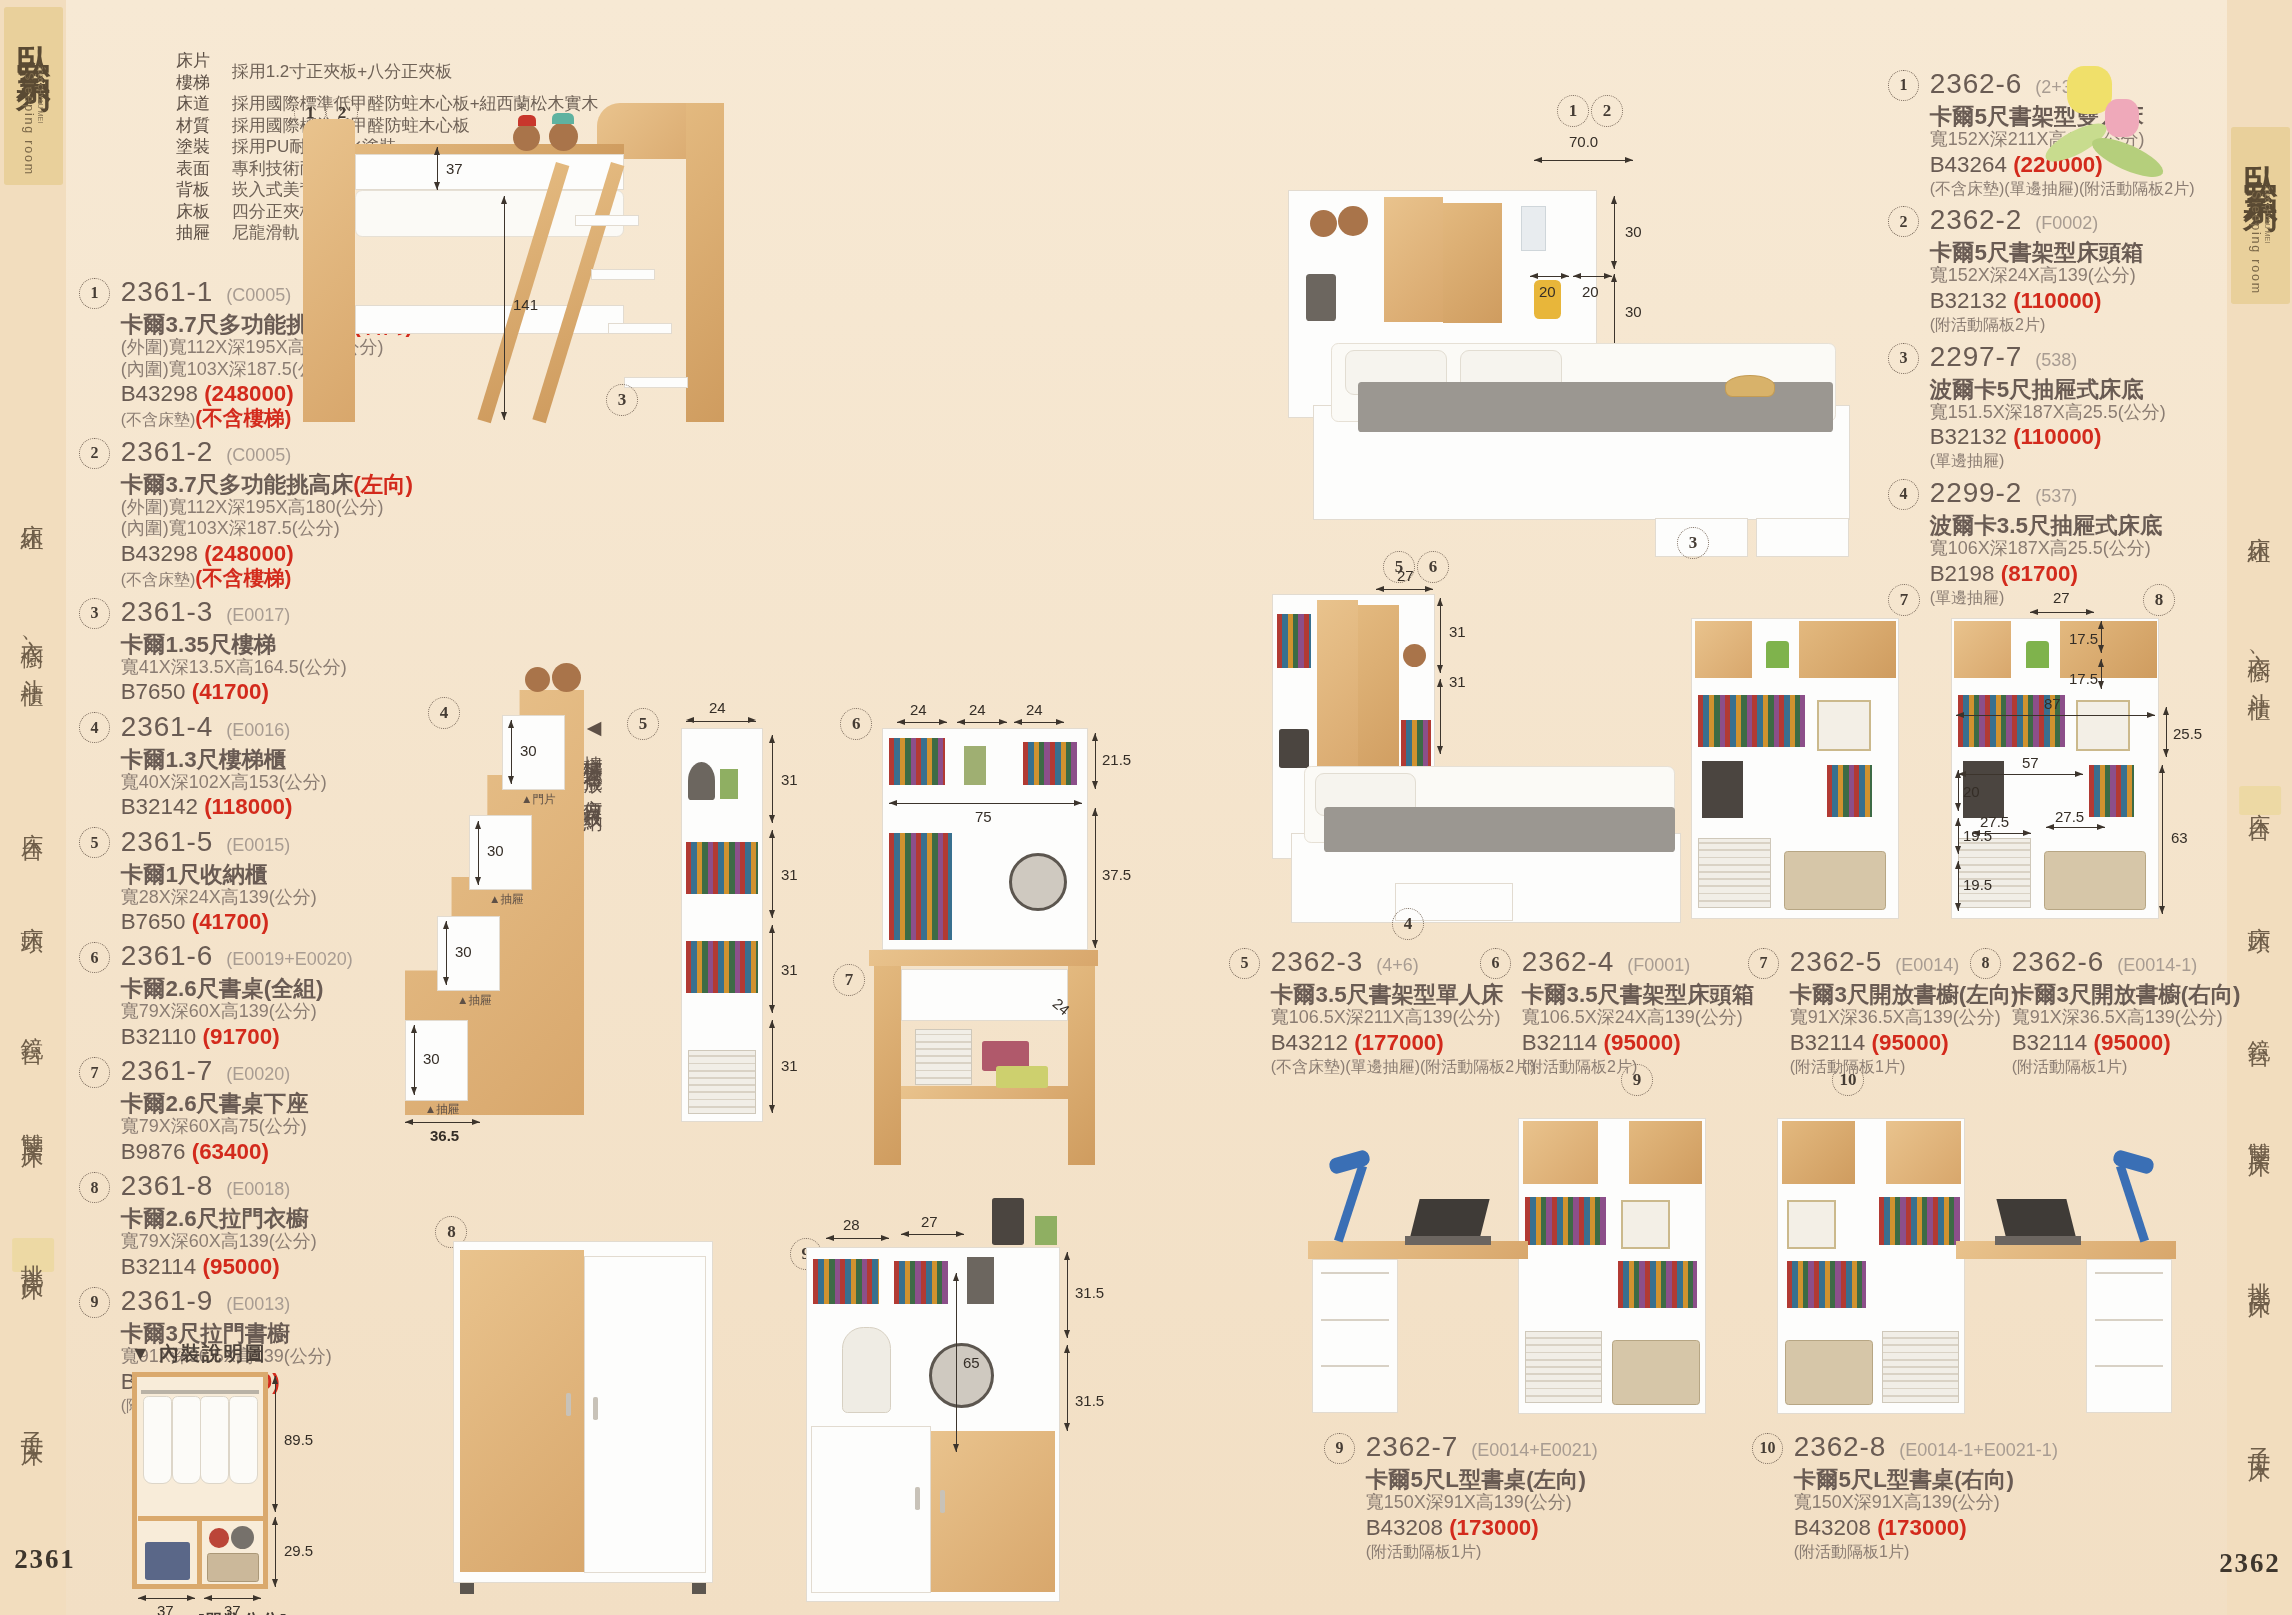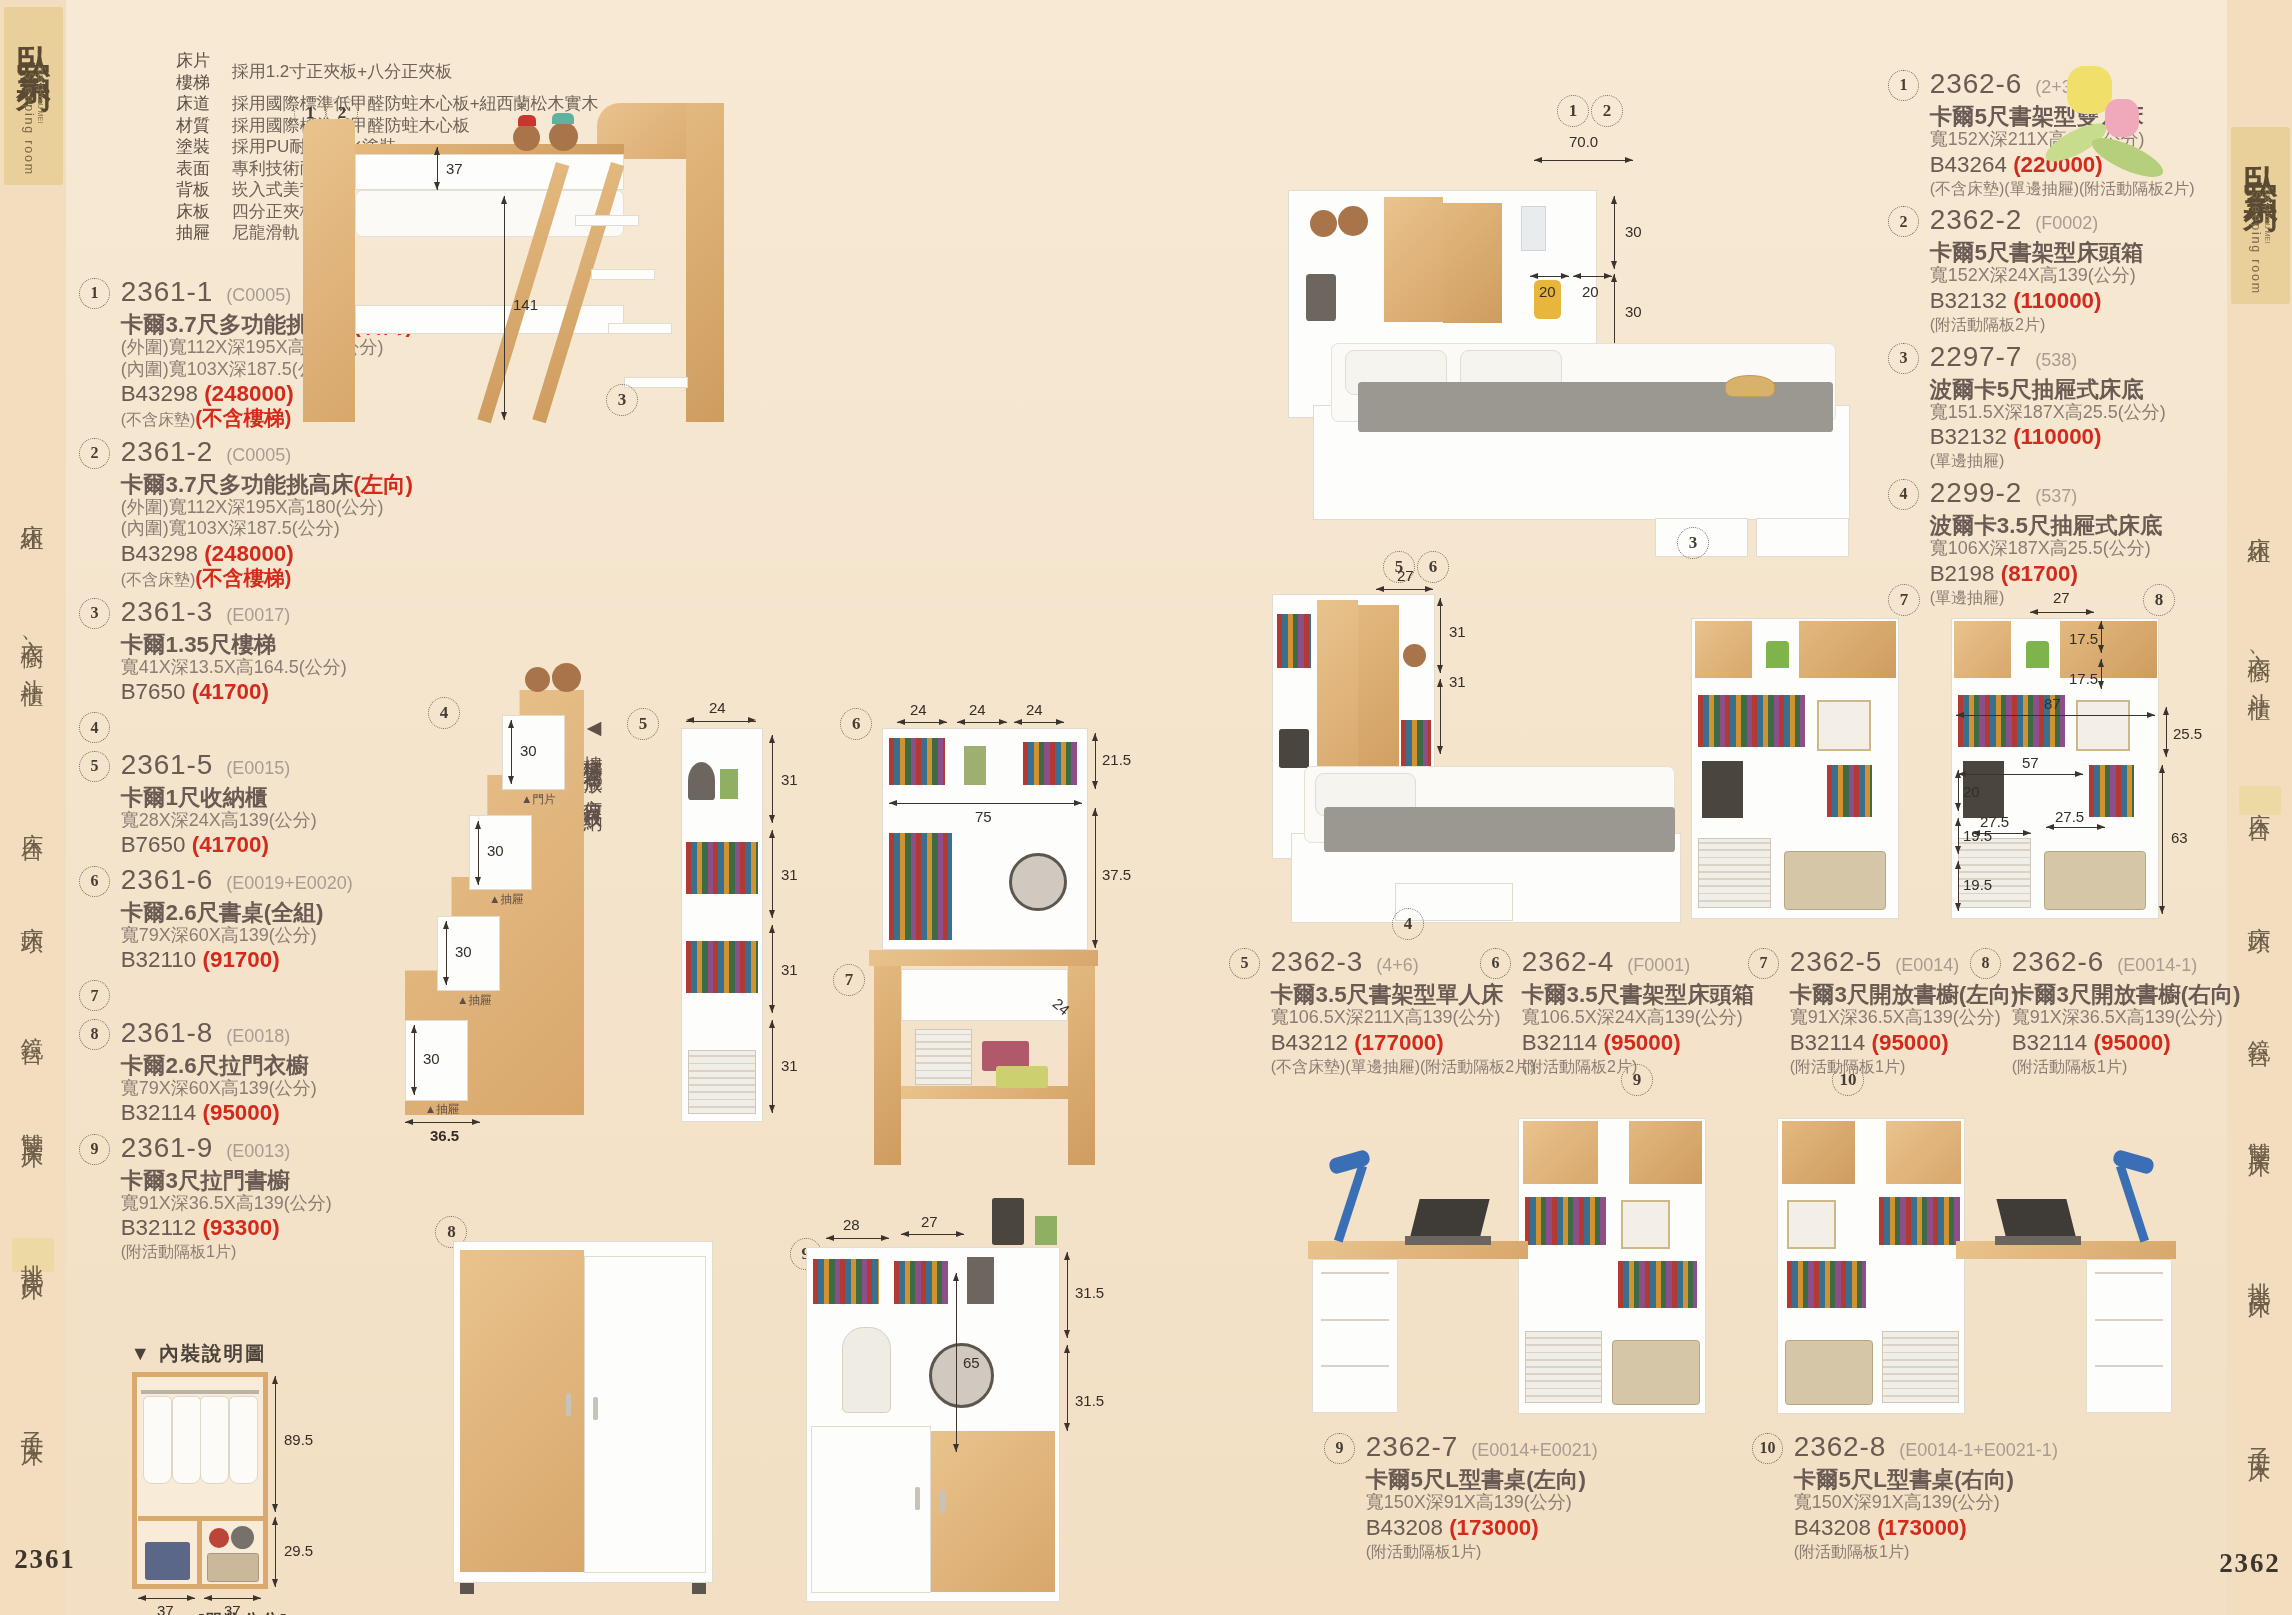--- a/index.html
+++ b/index.html
@@ -221,20 +221,38 @@
       <div class="psku">
         <span>B7650</span> <span class="red">(41700)</span>
       </div>
       <div class="pnote">
         
       </div>
     </div>
   </div>
       <div class="product">
     <div class="pbadge">4</div>
+    <div class="pbody">
+      <div class="pline1">
+        <span class="pcode">2361-4</span>
+        <span class="pref">(E0016)</span>
+      </div>
+      <div class="pname">
+        <span>卡爾1.3尺樓梯櫃</span>
+      </div>
+      <div class="pdims">
+            <div>寬40X深102X高153(公分)</div>
+          </div>
+      <div class="psku">
+        <span>B32142</span> <span class="red">(118000)</span>
+      </div>
+      <div class="pnote">
+        
+      </div>
+    </div>
   </div>
       <div class="product">
     <div class="pbadge">5</div>
     <div class="pbody">
       <div class="pline1">
         <span class="pcode">2361-5</span>
         <span class="pref">(E0015)</span>
       </div>
       <div class="pname">
         <span>卡爾1尺收納櫃</span>
@@ -266,20 +284,38 @@
       <div class="psku">
         <span>B32110</span> <span class="red">(91700)</span>
       </div>
       <div class="pnote">
         
       </div>
     </div>
   </div>
       <div class="product">
     <div class="pbadge">7</div>
+    <div class="pbody">
+      <div class="pline1">
+        <span class="pcode">2361-7</span>
+        <span class="pref">(E0020)</span>
+      </div>
+      <div class="pname">
+        <span>卡爾2.6尺書桌下座</span>
+      </div>
+      <div class="pdims">
+            <div>寬79X深60X高75(公分)</div>
+          </div>
+      <div class="psku">
+        <span>B9876</span> <span class="red">(63400)</span>
+      </div>
+      <div class="pnote">
+        
+      </div>
+    </div>
   </div>
       <div class="product">
     <div class="pbadge">8</div>
     <div class="pbody">
       <div class="pline1">
         <span class="pcode">2361-8</span>
         <span class="pref">(E0018)</span>
       </div>
       <div class="pname">
         <span>卡爾2.6尺拉門衣櫥</span>

